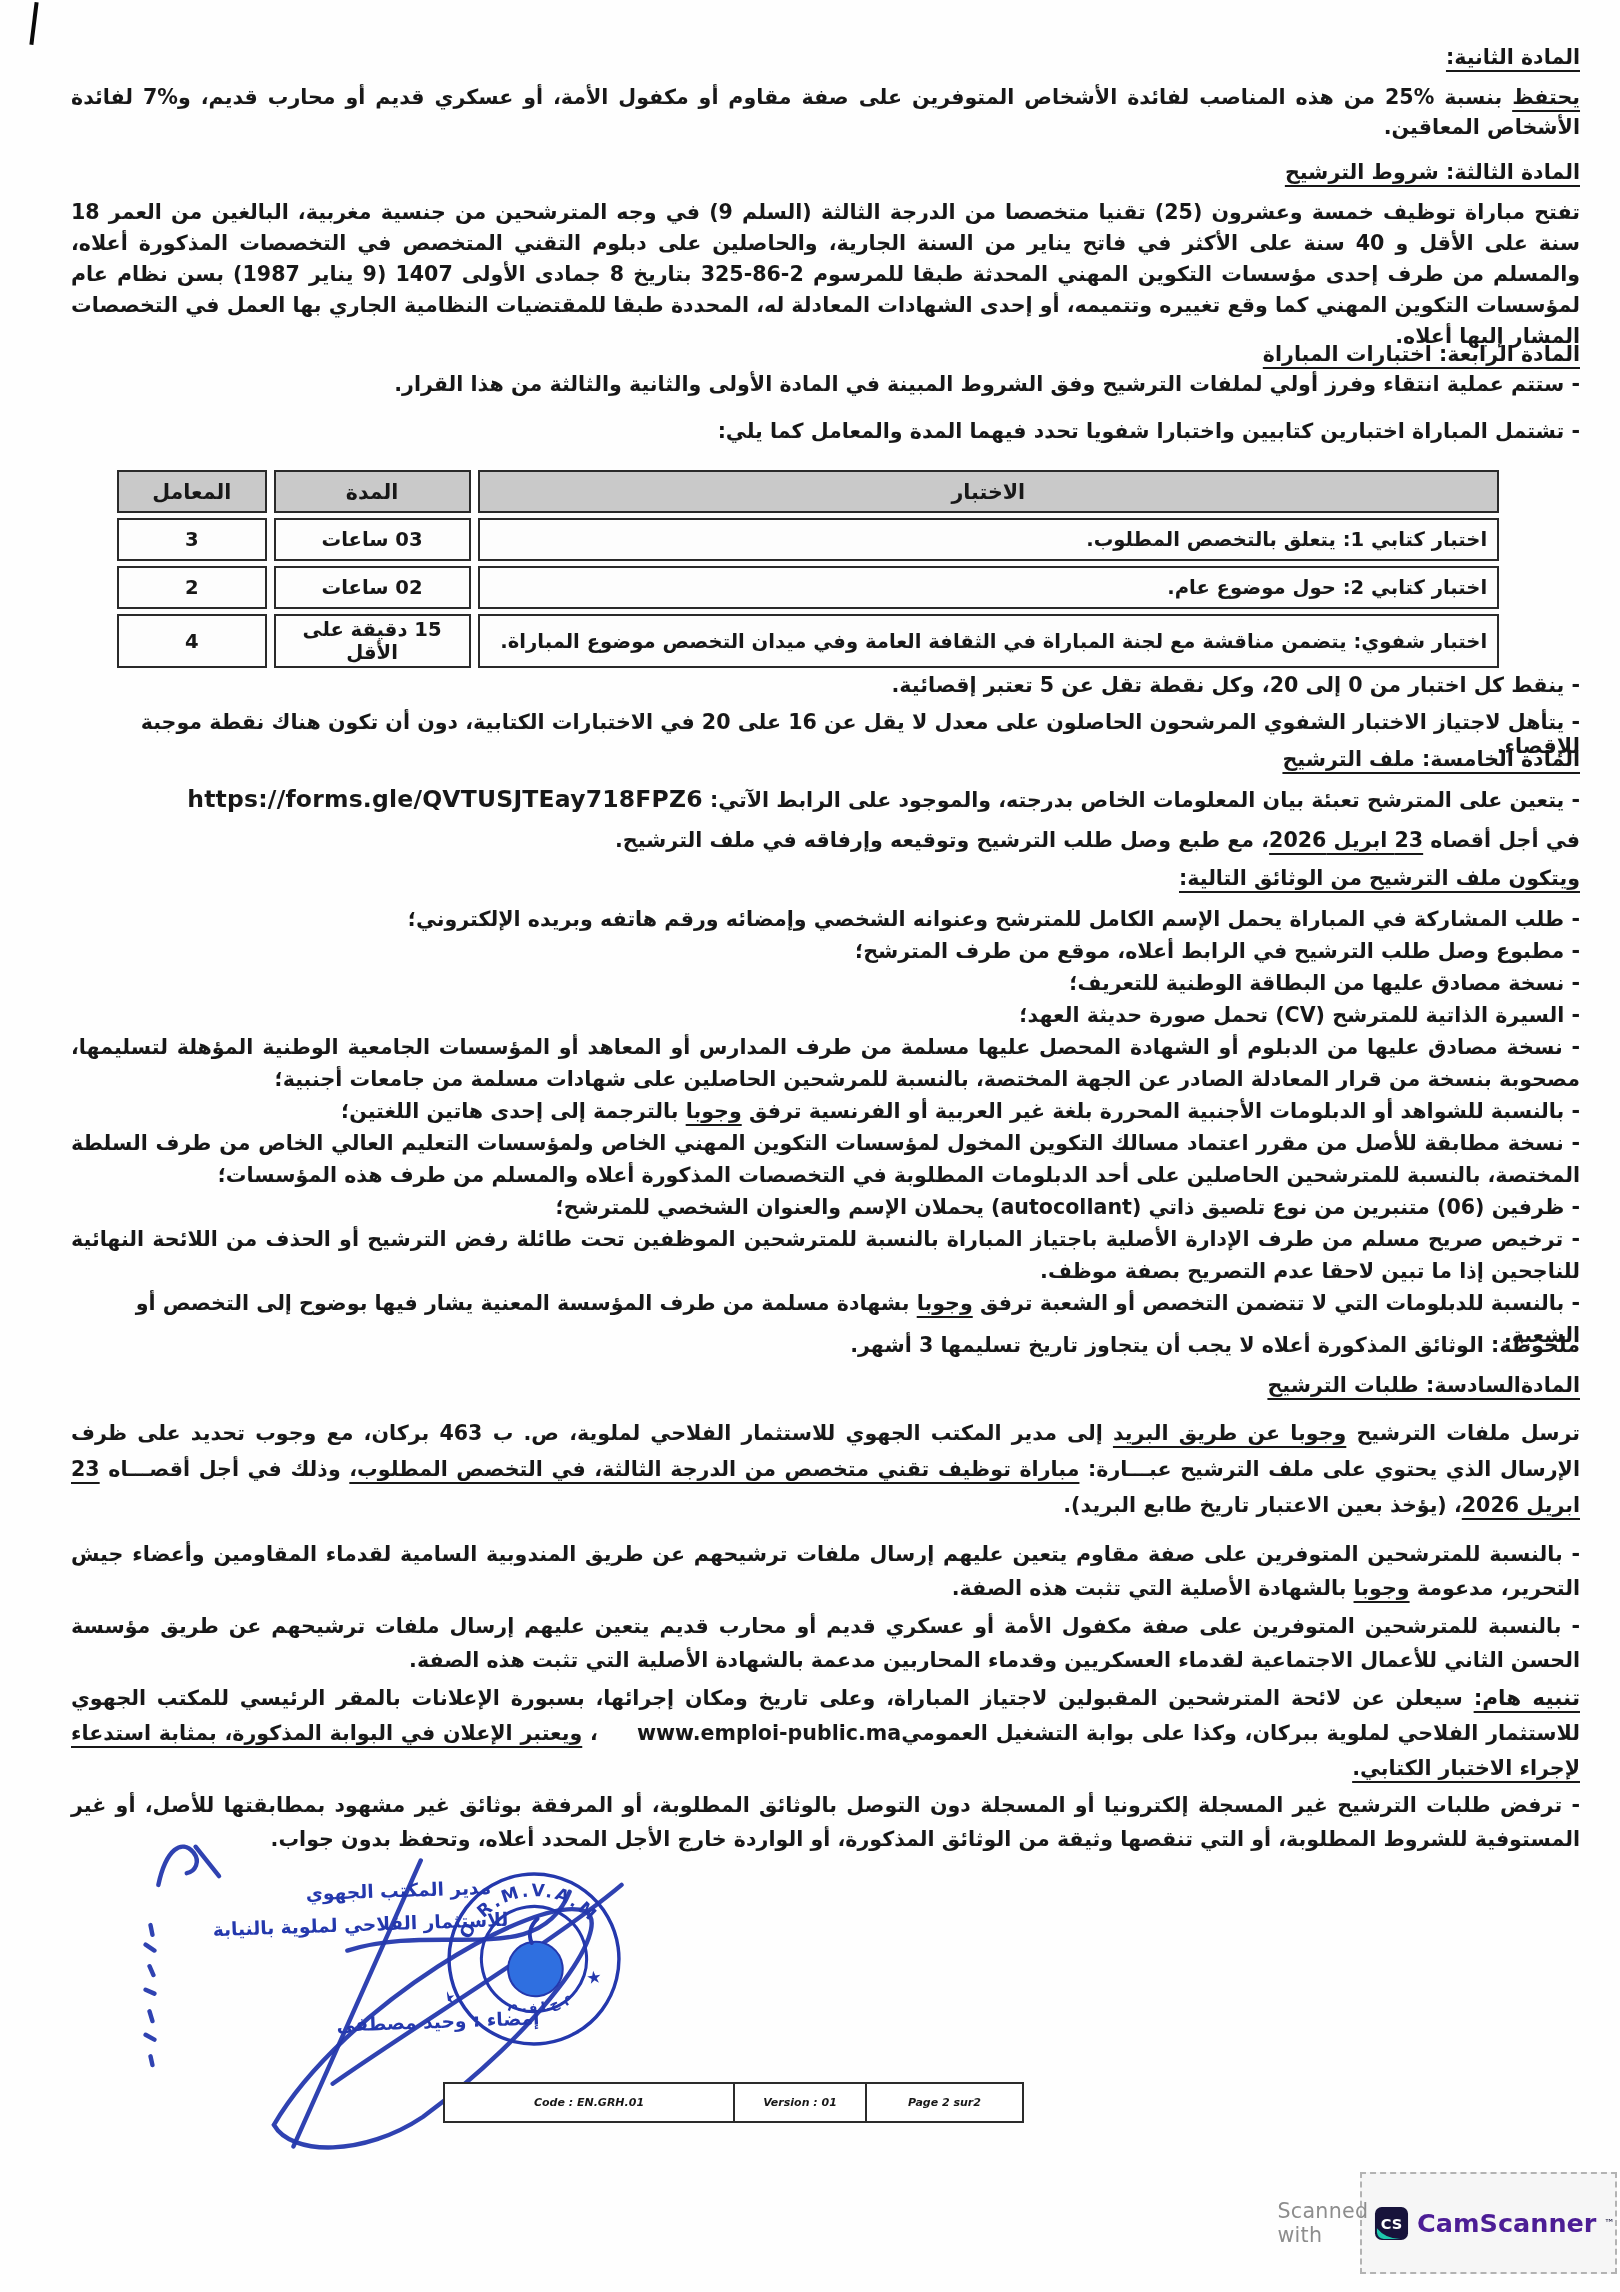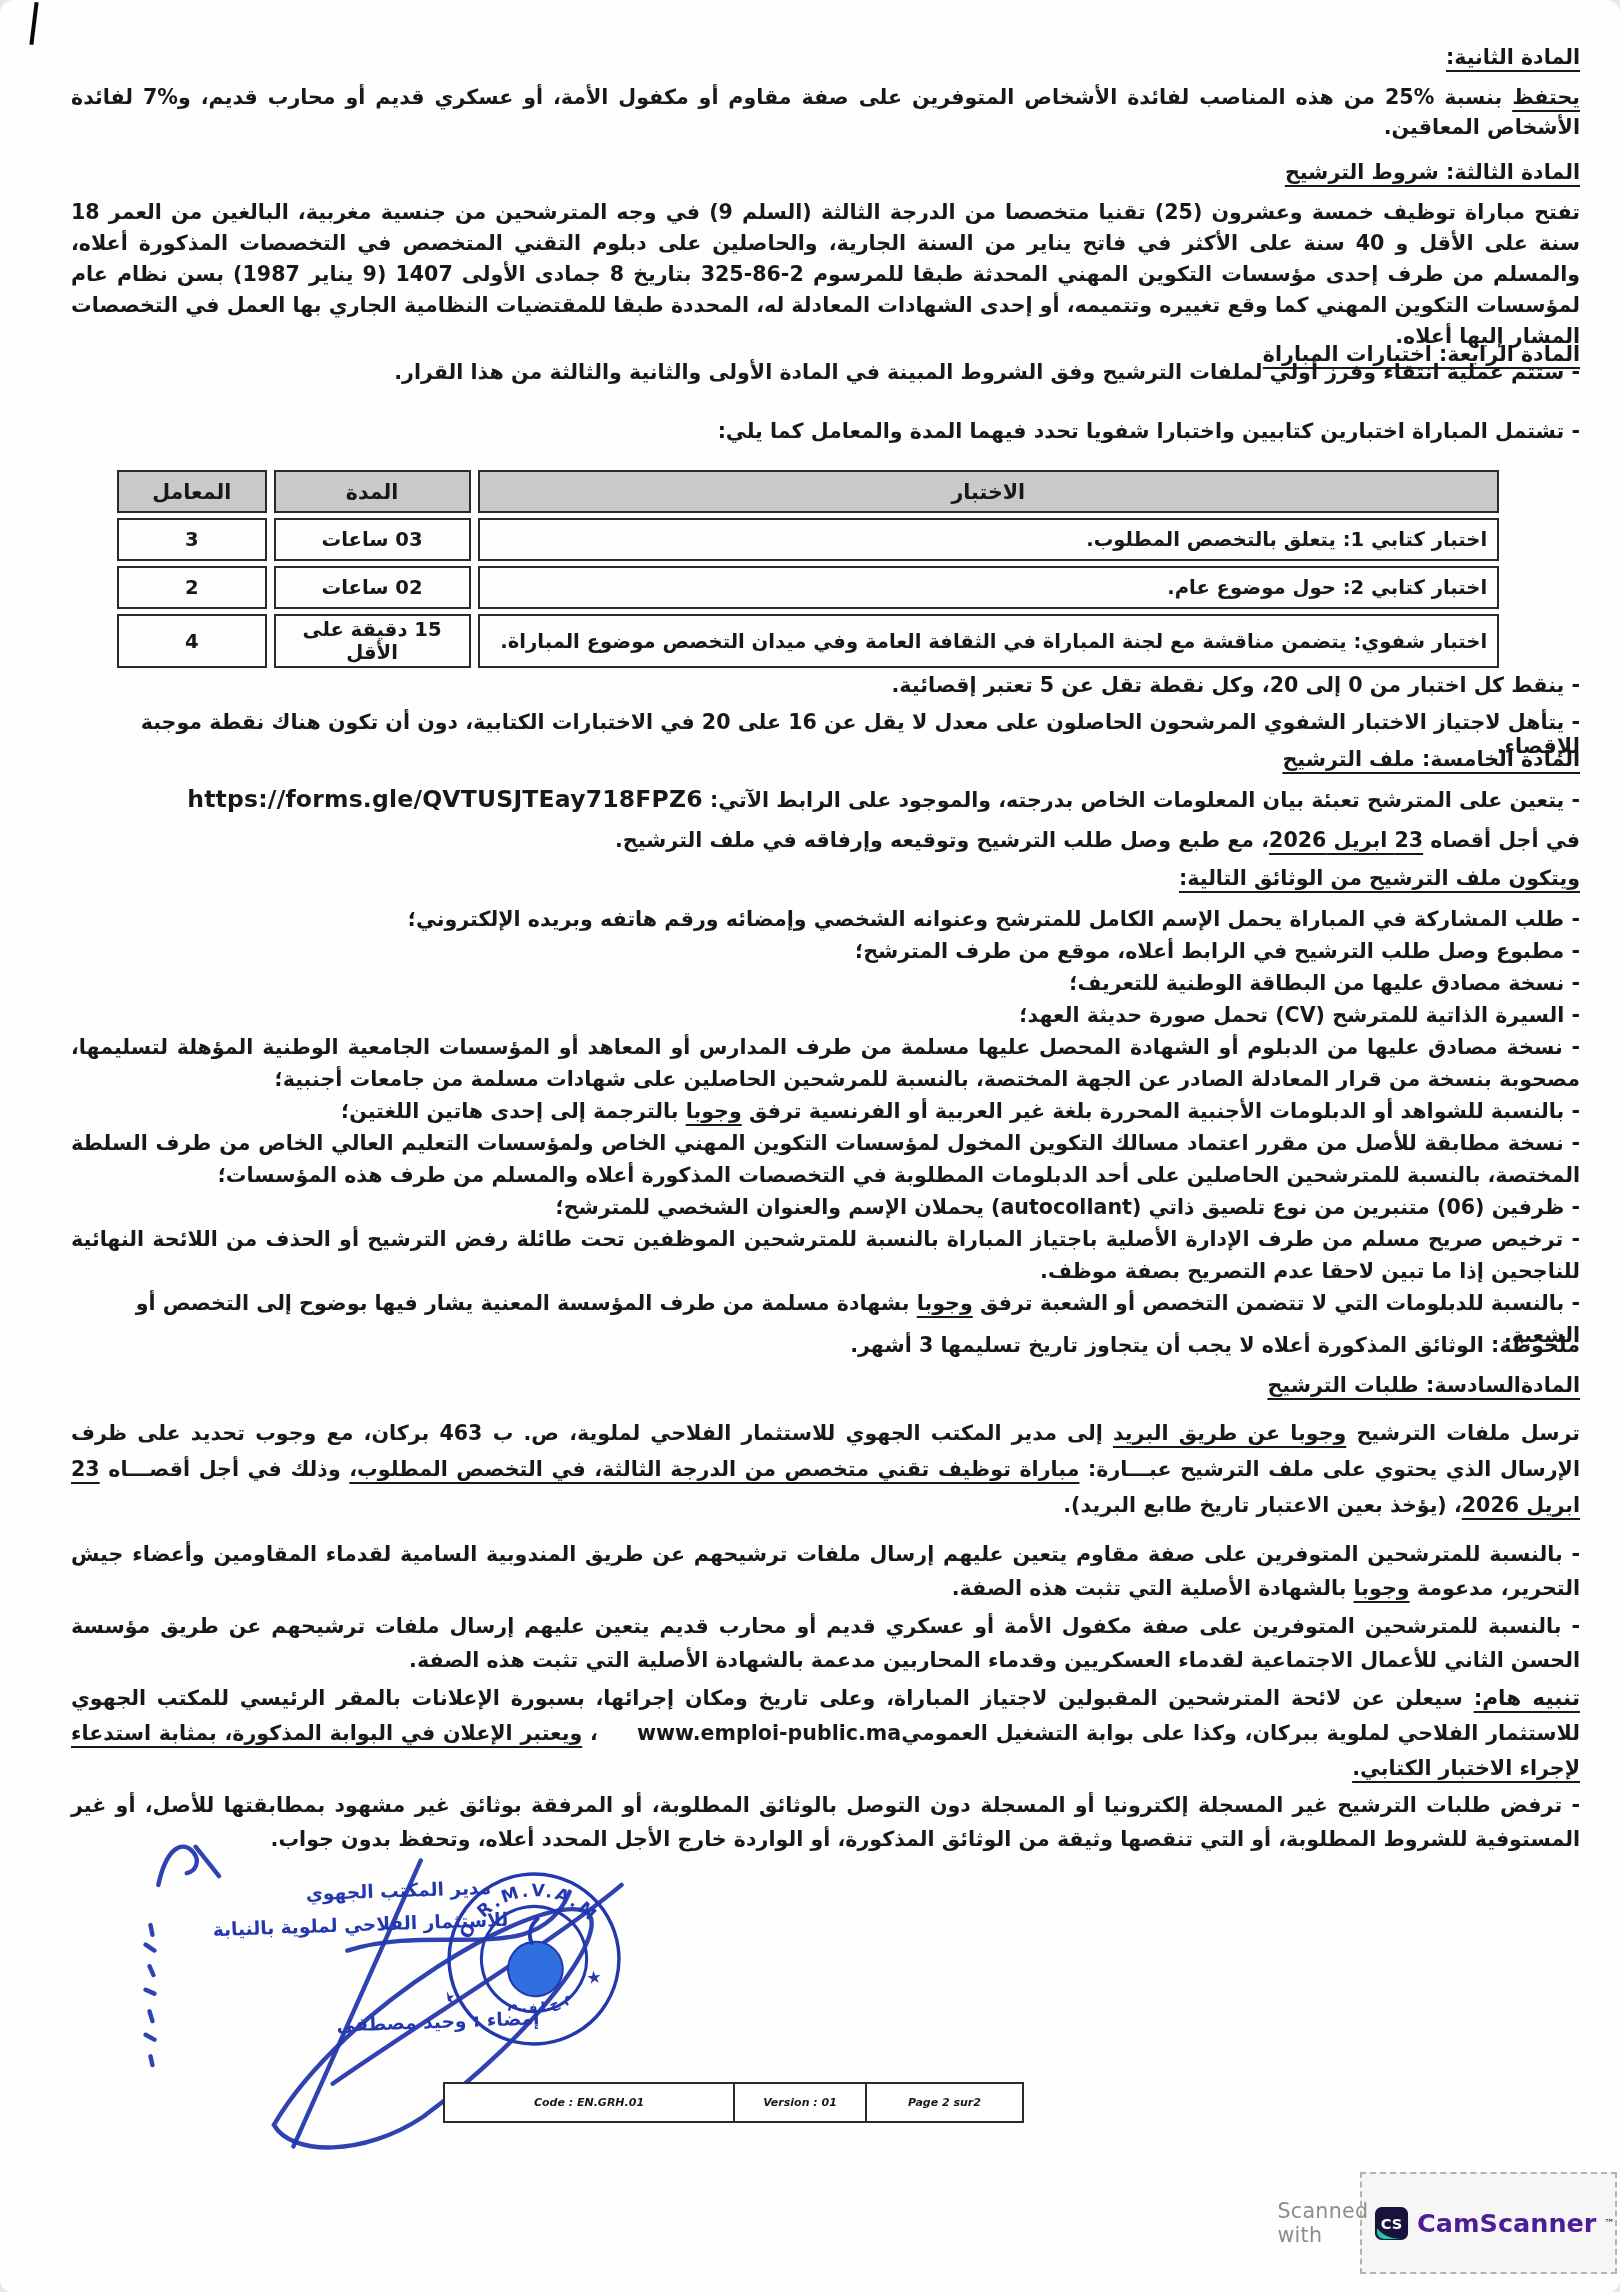--- a/index.html
+++ b/index.html
@@ -1,17 +1,17 @@
 <!DOCTYPE html>
 <html lang="ar"><head>
 <meta charset="utf-8">
 <style>
   html,body{margin:0;padding:0;background:#e8e8e8;}
   .page{position:relative;width:1620px;height:2293px;background:#fefefe;margin:0 auto;
-        font-family:"DejaVu Sans",sans-serif;font-weight:bold;color:#181818;direction:rtl;overflow:hidden;border-radius:14px;}
+        font-family:"DejaVu Sans",sans-serif;font-weight:bold;color:#181818;direction:rtl;overflow:hidden;}
   .sec{position:absolute;left:71px;right:40px;font-size:20.6px;}
   .hd{font-size:20.6px;text-decoration:underline;text-underline-offset:5.9px;text-decoration-thickness:2px;}
   .u{text-decoration:underline;text-underline-offset:5.9px;text-decoration-thickness:2px;}
   .jus{text-align:justify;}
   .ltr{direction:ltr;unicode-bidi:isolate;margin-left:39px;}
   .url-big{font-size:23.5px;letter-spacing:0.2px;}
   
   .exam-table{position:absolute;left:110px;top:465px;width:1396px;border-collapse:separate;border-spacing:7.8px 5.9px;direction:rtl;}
   .exam-table td,.exam-table th{border:2.5px solid #2a2a2a;font-size:19.6px;height:35px;padding:2px 9.8px;background:#fdfdfd;}
   .exam-table th{background:#c9c9c9;text-align:center;font-size:20.6px;}
@@ -56,21 +56,21 @@
 
   <div class="sec hd" style="top:45px">المادة الثانية:</div>
   <div class="sec jus" style="top:82px;line-height:30px">
     <span class="u">يحتفظ</span><span> بنسبة %25 من هذه المناصب لفائدة الأشخاص المتوفرين على صفة مقاوم أو مكفول الأمة، أو عسكري قديم أو محارب قديم، و%7 لفائدة الأشخاص المعاقين.</span>
   </div>
 
   <div class="sec hd" style="top:160px">المادة الثالثة: شروط الترشيح</div>
   <div class="sec jus" style="top:197px;line-height:31px">تفتح مباراة توظيف خمسة وعشرون (25) تقنيا متخصصا من الدرجة الثالثة (السلم 9) في وجه المترشحين من جنسية مغربية، البالغين من العمر 18 سنة على الأقل و 40 سنة على الأكثر في فاتح يناير من السنة الجارية، والحاصلين على دبلوم التقني المتخصص في التخصصات المذكورة أعلاه، والمسلم من طرف إحدى مؤسسات التكوين المهني المحدثة طبقا للمرسوم 2-86-325 بتاريخ 8 جمادى الأولى 1407 (9 يناير 1987) بسن نظام عام لمؤسسات التكوين المهني كما وقع تغييره وتتميمه، أو إحدى الشهادات المعادلة له، المحددة طبقا للمقتضيات النظامية الجاري بها العمل في التخصصات المشار إليها أعلاه.</div>
 
   <div class="sec hd" style="top:342px">المادة الرابعة: اختبارات المباراة</div>
-  <div class="sec" style="top:360px">- ستتم عملية انتقاء وفرز أولي لملفات الترشيح وفق الشروط المبينة في المادة الأولى والثانية والثالثة من هذا القرار.</div>
+  <div class="sec" style="top:372px">- ستتم عملية انتقاء وفرز أولي لملفات الترشيح وفق الشروط المبينة في المادة الأولى والثانية والثالثة من هذا القرار.</div>
   <div class="sec" style="top:419px">- تشتمل المباراة اختبارين كتابيين واختبارا شفويا تحدد فيهما المدة والمعامل كما يلي:</div>
 
   <table class="exam-table">
     <tbody>
         <tr>
       <th class="c-exam">الاختبار</th>
       <th class="c-dur">المدة</th>
       <th class="c-coef">المعامل</th>
     </tr>
     <tr>

